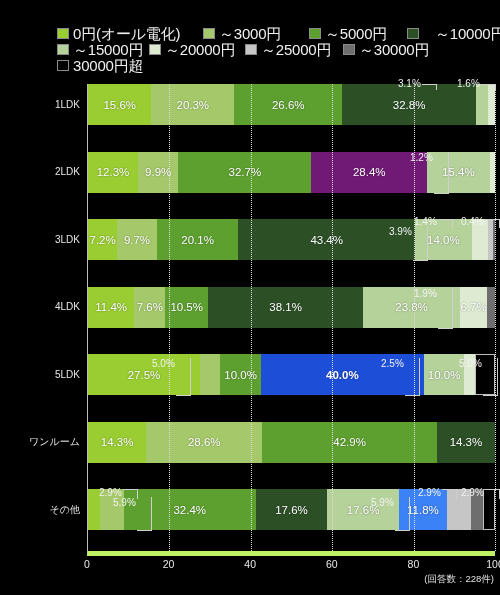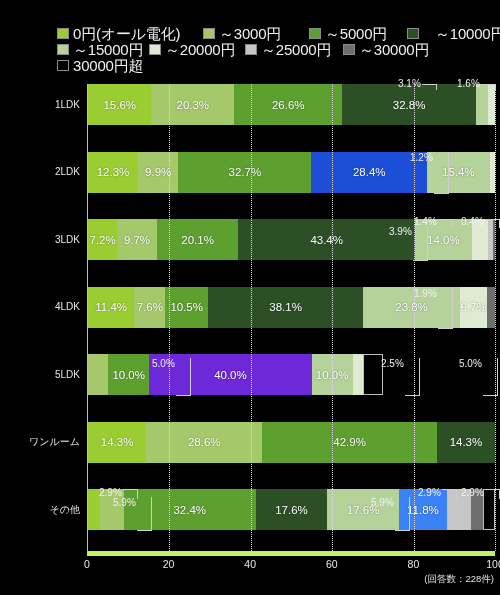--- a/index.html
+++ b/index.html
@@ -156,21 +156,21 @@
         <div class="row" style="top: 67.5px;">
           <div class="seg" title="0円(オール電化) 12.3%" style="width: 12.3%; background: rgb(154, 205, 50);">
             <span class="seg-label">12.3%</span>
           </div>
           <div class="seg" title="～3000円 9.9%" style="width: 9.9%; background: rgb(165, 201, 106);">
             <span class="seg-label">9.9%</span>
           </div>
           <div class="seg" title="～5000円 32.7%" style="width: 32.7%; background: rgb(94, 160, 48);">
             <span class="seg-label">32.7%</span>
           </div>
-          <div class="seg" title="～10000円 28.4%" style="width: 28.4%; background: #1d4ed8;">
+          <div class="seg" title="～10000円 28.4%" style="width: 28.4%; background: #701a75;">
             <span class="seg-label">28.4%</span>
           </div>
           <div class="seg" title="～15000円 15.4%" style="width: 15.4%; background: rgb(181, 210, 154);">
             <span class="seg-label">15.4%</span>
           </div>
           <div class="seg" title="～20000円 1.2%" style="width: 1.2%; background: rgb(222, 235, 210);"></div>
         </div>
         <div class="row" style="top: 135px;">
           <div class="seg" title="0円(オール電化) 7.2%" style="width: 7.2%; background: rgb(154, 205, 50);">
             <span class="seg-label">7.2%</span>
@@ -206,25 +206,28 @@
           </div>
           <div class="seg" title="～15000円 23.8%" style="width: 23.8%; background: rgb(181, 210, 154);">
             <span class="seg-label">23.8%</span>
           </div>
           <div class="seg" title="～20000円 6.7%" style="width: 6.7%; background: rgb(222, 235, 210);">
             <span class="seg-label">6.7%</span>
           </div>
           <div class="seg" title="～30000円 1.9%" style="width: 1.9%; background: rgb(110, 110, 110);"></div>
         </div>
         <div class="row" style="top: 270px;">
+          <div class="seg" title="0円(オール電化) 27.5%" style="width: 27.5%; background: rgb(154, 205, 50);">
+            <span class="seg-label">27.5%</span>
+          </div>
           <div class="seg" title="～3000円 5%" style="width: 5%; background: rgb(165, 201, 106);"></div>
           <div class="seg" title="～5000円 10%" style="width: 10%; background: rgb(94, 160, 48);">
             <span class="seg-label">10.0%</span>
           </div>
-          <div class="seg" title="～10000円 40%" style="width: 40%; background: #6d28d9;">
+          <div class="seg" title="～10000円 40%" style="width: 40%; background: #1d4ed8; font-weight: bold;">
             <span class="seg-label">40.0%</span>
           </div>
           <div class="seg" title="～15000円 10%" style="width: 10%; background: rgb(181, 210, 154);">
             <span class="seg-label">10.0%</span>
           </div>
           <div class="seg" title="～20000円 2.5%" style="width: 2.5%; background: rgb(222, 235, 210);"></div>
           <div class="seg" title="30000円超 5%" style="width: 5%; background: rgb(0, 0, 0); border: 1px solid rgb(189, 189, 189);"></div>
         </div>
         <div class="row" style="top: 337.5px;">
           <div class="seg" title="0円(オール電化) 14.3%" style="width: 14.3%; background: rgb(154, 205, 50);">

